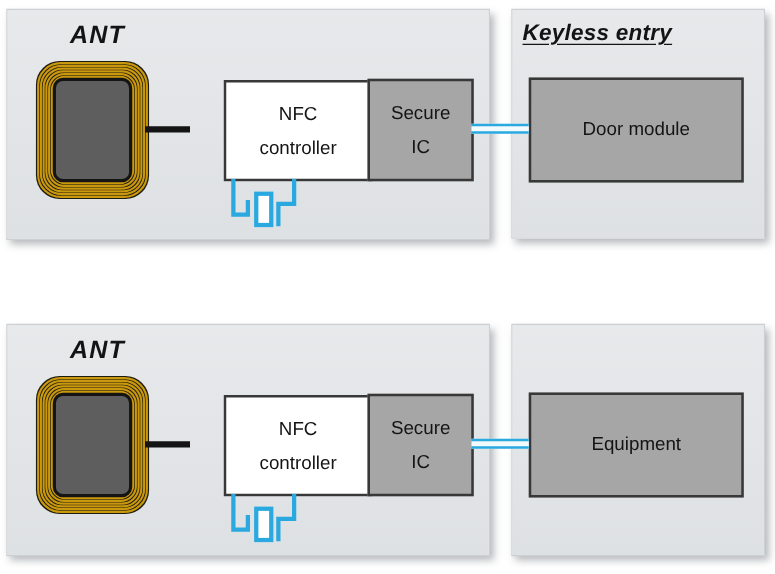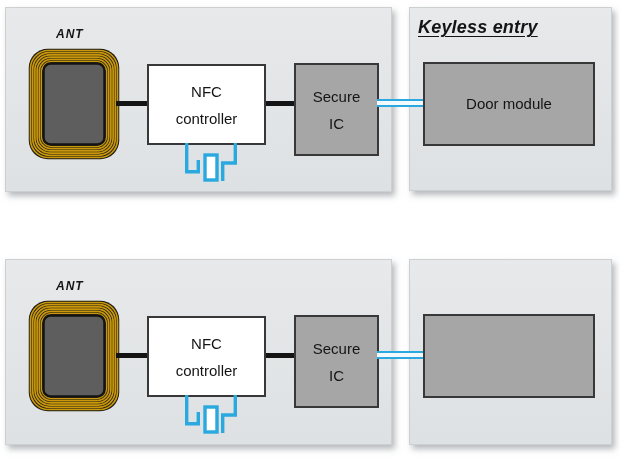--- a/index.html
+++ b/index.html
@@ -12,43 +12,43 @@
     background:linear-gradient(180deg,#e7e9eb 0%,#dee1e3 100%);
     border:1px solid #cdd0d2;
     box-shadow:3px 4px 6px rgba(110,116,122,.5);
   }
   .panel.tl{left:5px;top:7px;width:387px;height:185px;}
   .panel.tr{left:409px;top:7px;width:203px;height:184px;}
   .panel.bl{left:5px;top:259px;width:387px;height:186px;}
   .panel.br{left:409px;top:259px;width:203px;height:186px;}
 
   .ant-label{
-    position:absolute;left:50px;top:19px;
-    font-style:italic;font-weight:600;font-size:12px;letter-spacing:1px;
+    position:absolute;left:50px;top:9px;
+    font-style:italic;font-weight:600;font-size:20px;letter-spacing:1px;
     color:var(--text,#141414);
   }
   .coil{position:absolute;left:22px;top:40px;}
   .crystal{position:absolute;left:173px;top:135px;}
 
   .wire{position:absolute;height:5px;background:var(--wire-black,#141414);top:93px;}
   .wire.w1{left:110px;width:36px;}
   .wire.w2{left:256px;width:37px;}
 
   .box{
     position:absolute;box-sizing:border-box;
     border:2px solid var(--box-border,#383838);
     display:flex;flex-direction:column;align-items:center;justify-content:center;
     text-align:center;color:var(--text,#141414);font-size:15px;
   }
   .box .ln{line-height:27px;}
   .box .ln:empty{display:none;}
-  .box.white{background:#ffffff;}
+  .box.white{background:#ffffff;margin-left:32px;}
   .box.gray{background:var(--box-gray,#a6a6a6);}
   .nfc-box{left:141px;top:56px;width:119px;height:81px;}
-  .secure-box{left:288px;top:55px;width:85px;height:93px;}
+  .secure-box{left:288px;top:55px;width:85px;height:82px;}
   .target-box{left:13px;top:54px;width:172px;height:84px;}
   .target-box .ln{line-height:26px;}
 
   .link{
     position:absolute;left:377px;width:46px;height:8px;box-sizing:border-box;
     border-top:2px solid var(--accent-cyan,#29a9df);
     border-bottom:2px solid var(--accent-cyan,#29a9df);
     background:#f2fafd;
   }
   .link.row0{top:99px;}
@@ -147,19 +147,20 @@
       <g style="stroke:var(--accent-cyan,#29A9DF)" fill="none" stroke-width="3.4">
         <path d="M 7.7 0 L 7.7 28.7 L 19.3 28.7 L 19.3 17"></path>
         <rect x="26" y="12" width="12" height="25" fill="#ffffff"></rect>
         <path d="M 56.3 0 L 56.3 20 L 43.7 20 L 43.7 38"></path>
       </g>
     </svg>
   </div>
 
   <div class="panel br">
     <div class="box gray target-box">
+      <div class="ln">Equipment</div>
     </div>
   </div>
 
   <div class="link row0"></div>
   <div class="link row1"></div>
 
 </div>
 
 </body></html>

